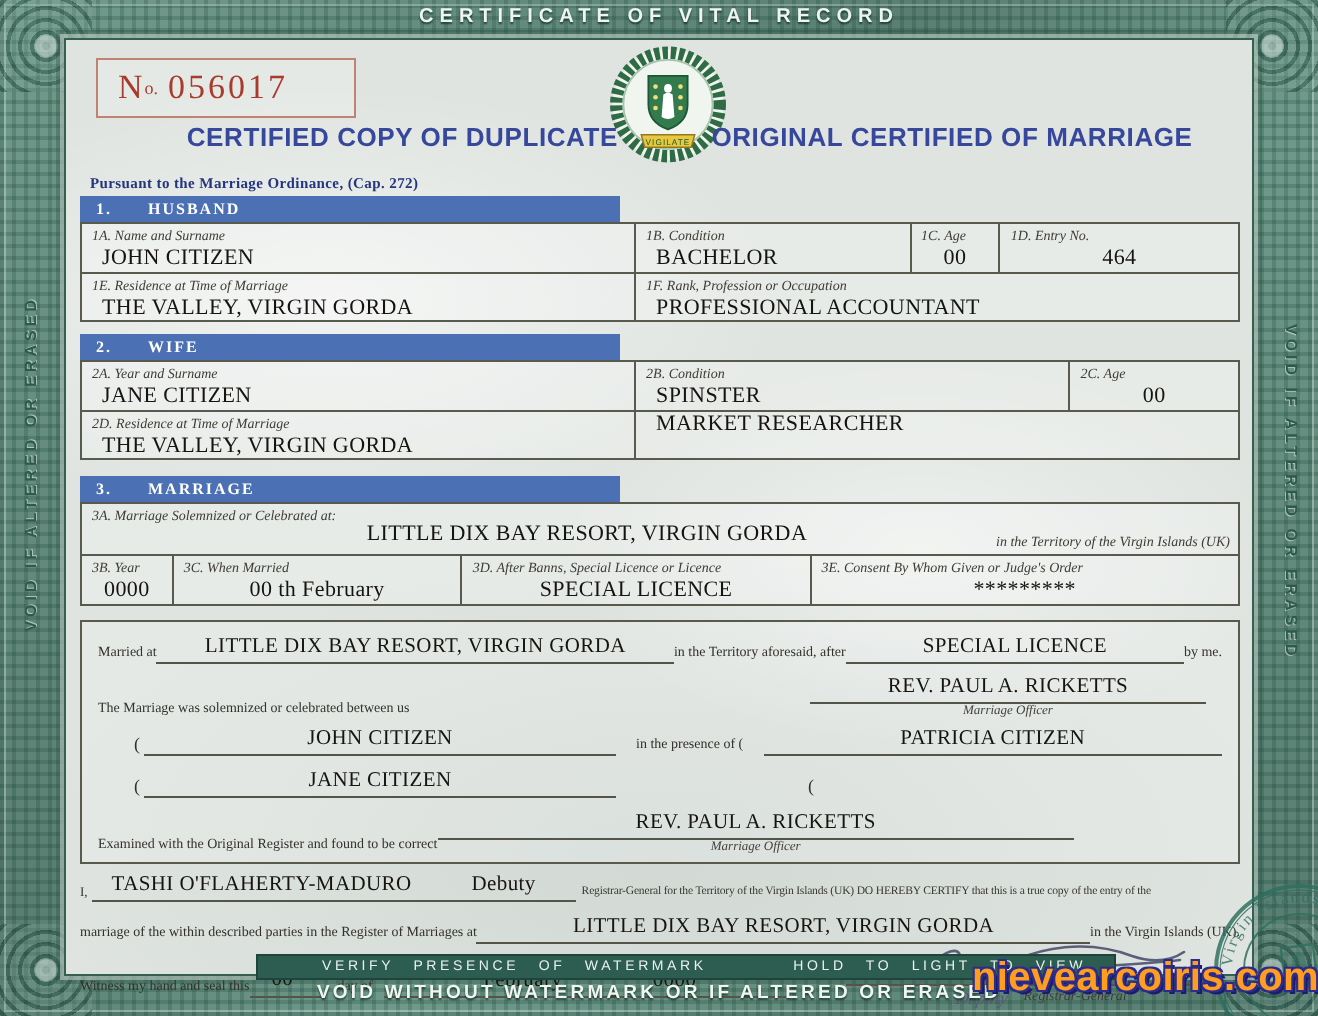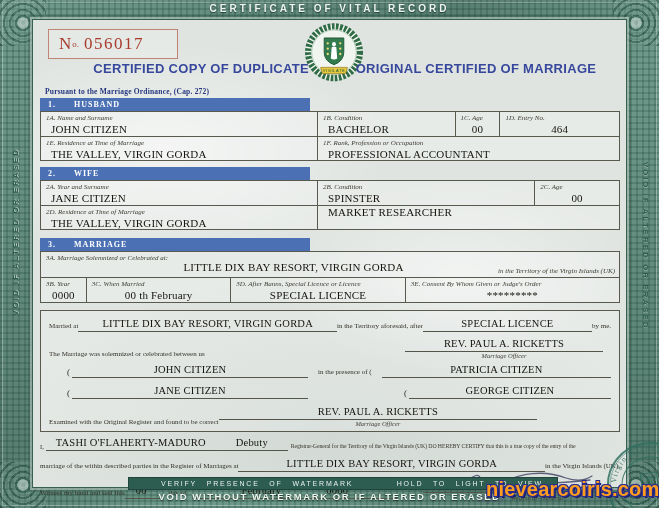--- a/index.html
+++ b/index.html
@@ -272,21 +272,20 @@
           <span class="paren" style="margin-left:18px">(</span>
           <span class="uval" style="width:236px">JOHN CITIZEN</span>
           <span class="small" style="margin:0 10px">in the presence of (</span>
           <span class="uval" style="flex:1">PATRICIA CITIZEN</span>
         </div>
         <div class="dline mb7">
           <span class="paren" style="margin-left:18px">(</span>
           <span class="uval" style="width:236px">JANE CITIZEN</span>
           <span style="width:96px"></span>
           <span class="paren">(</span>
-          <span class="uval" style="flex:1">GEORGE CITIZEN</span>
         </div>
         <div class="dline">
           <span class="small">Examined with the Original Register and found to be correct</span>
           <span style="flex:1; margin-right:74px">
             <span class="uval" style="display:block">REV. PAUL A. RICKETTS</span>
             <span class="sub" style="display:block">Marriage Officer</span>
           </span>
         </div>
       </div>
 

